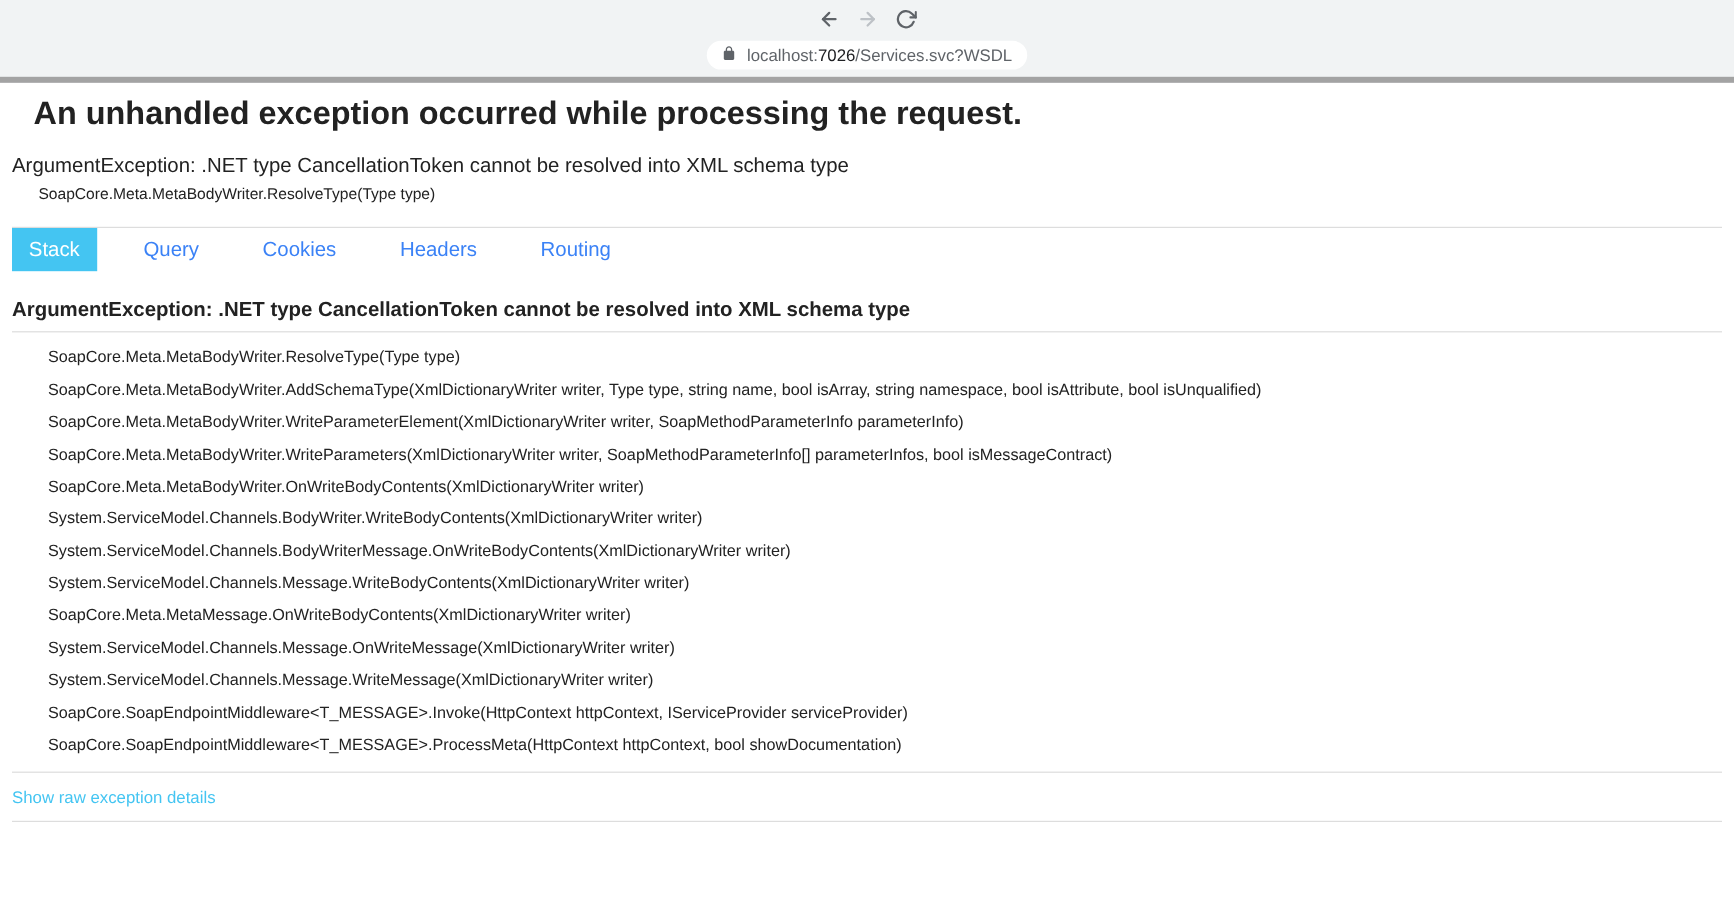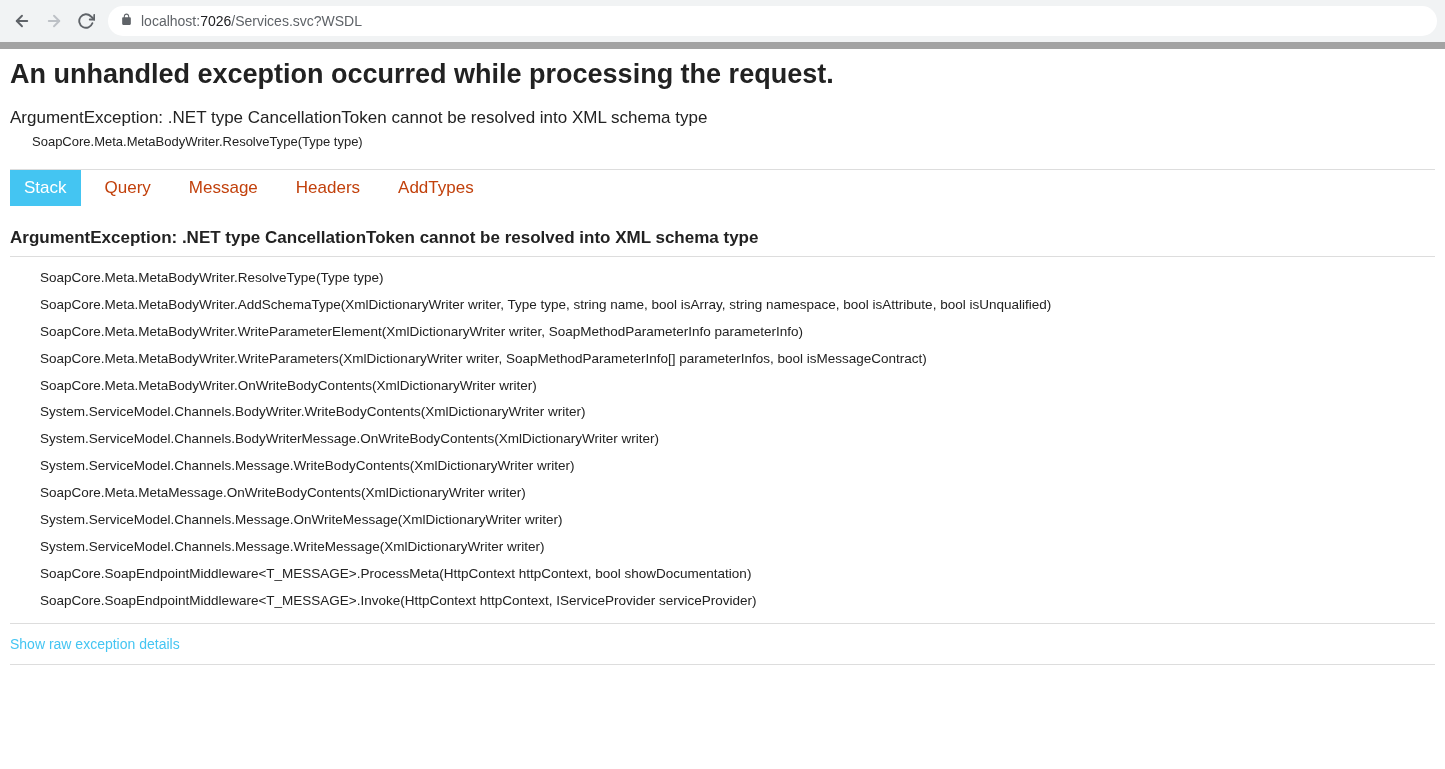--- a/index.html
+++ b/index.html
@@ -10,22 +10,23 @@
     body {
       font-family: 'Segoe UI', Tahoma, Geneva, Verdana, sans-serif;
       color: #222;
       background: #fff;
     }
     .browser-bar {
       display: flex;
       align-items: center;
       padding: 6px 8px;
       background: #f1f3f4;
-      border-bottom: 7px solid #a3a3a3;
+      border-bottom: 5px solid #a3a3a3;
       gap: 8px;
+      flex-direction: column;
     }
     .nav-buttons {
       display: flex;
       align-items: center;
       gap: 12px;
       padding: 0 4px;
     }
     .nav-arrow {
       width: 20px;
       height: 20px;
@@ -72,48 +73,49 @@
       color: #5f6368;
     }
     .content {
       padding: 10px;
     }
     .page-title {
       font-size: 27px;
       font-weight: 700;
       color: #222;
       margin-bottom: 18px;
+      margin-left: 18px;
     }
     .exception-summary {
       font-size: 17px;
       color: #222;
       margin-bottom: 6px;
       font-weight: 400;
     }
     .exception-location {
       font-size: 13px;
       color: #222;
       margin-left: 22px;
       margin-bottom: 20px;
     }
     .divider {
       border: none;
       border-top: 1px solid #ddd;
       margin: 0;
     }
     .tabs {
       display: flex;
-      gap: 0;
+      gap: 15px;
       margin-top: 0;
       margin-bottom: 8px;
     }
     .tab {
       padding: 8px 14px;
       font-size: 17px;
-      color: #c2410c;
+      color: #3b82f6;
       cursor: pointer;
       margin-right: 10px;
     }
     .tab.active {
       background: #44c5f2;
       color: #fff;
     }
     .exception-heading {
       font-size: 17px;
       font-weight: 700;
@@ -180,37 +182,37 @@
 <div class="content">
   <h1 class="page-title">An unhandled exception occurred while processing the request.</h1>
   <div class="exception-summary">ArgumentException: .NET type CancellationToken cannot be resolved into XML schema type</div>
   <div class="exception-location">SoapCore.Meta.MetaBodyWriter.ResolveType(Type type)</div>
 
   <hr class="divider">
 
   <div class="tabs">
     <div class="tab active">Stack</div>
     <div class="tab">Query</div>
-    <div class="tab">Message</div>
+    <div class="tab">Cookies</div>
     <div class="tab">Headers</div>
-    <div class="tab">AddTypes</div>
+    <div class="tab">Routing</div>
   </div>
 
   <div class="exception-heading">ArgumentException: .NET type CancellationToken cannot be resolved into XML schema type</div>
 
   <div class="stack-trace" id="stack-trace">
       <div class="stack-line">SoapCore.Meta.MetaBodyWriter.ResolveType(Type type)</div>
       <div class="stack-line">SoapCore.Meta.MetaBodyWriter.AddSchemaType(XmlDictionaryWriter writer, Type type, string name, bool isArray, string namespace, bool isAttribute, bool isUnqualified)</div>
       <div class="stack-line">SoapCore.Meta.MetaBodyWriter.WriteParameterElement(XmlDictionaryWriter writer, SoapMethodParameterInfo parameterInfo)</div>
       <div class="stack-line">SoapCore.Meta.MetaBodyWriter.WriteParameters(XmlDictionaryWriter writer, SoapMethodParameterInfo[] parameterInfos, bool isMessageContract)</div>
       <div class="stack-line">SoapCore.Meta.MetaBodyWriter.OnWriteBodyContents(XmlDictionaryWriter writer)</div>
       <div class="stack-line">System.ServiceModel.Channels.BodyWriter.WriteBodyContents(XmlDictionaryWriter writer)</div>
       <div class="stack-line">System.ServiceModel.Channels.BodyWriterMessage.OnWriteBodyContents(XmlDictionaryWriter writer)</div>
       <div class="stack-line">System.ServiceModel.Channels.Message.WriteBodyContents(XmlDictionaryWriter writer)</div>
       <div class="stack-line">SoapCore.Meta.MetaMessage.OnWriteBodyContents(XmlDictionaryWriter writer)</div>
       <div class="stack-line">System.ServiceModel.Channels.Message.OnWriteMessage(XmlDictionaryWriter writer)</div>
       <div class="stack-line">System.ServiceModel.Channels.Message.WriteMessage(XmlDictionaryWriter writer)</div>
+      <div class="stack-line">SoapCore.SoapEndpointMiddleware&lt;T_MESSAGE&gt;.Invoke(HttpContext httpContext, IServiceProvider serviceProvider)</div>
       <div class="stack-line">SoapCore.SoapEndpointMiddleware&lt;T_MESSAGE&gt;.ProcessMeta(HttpContext httpContext, bool showDocumentation)</div>
-      <div class="stack-line">SoapCore.SoapEndpointMiddleware&lt;T_MESSAGE&gt;.Invoke(HttpContext httpContext, IServiceProvider serviceProvider)</div>
     </div>
 
   <a class="raw-link">Show raw exception details</a>
 </div>
 
 </body></html>

